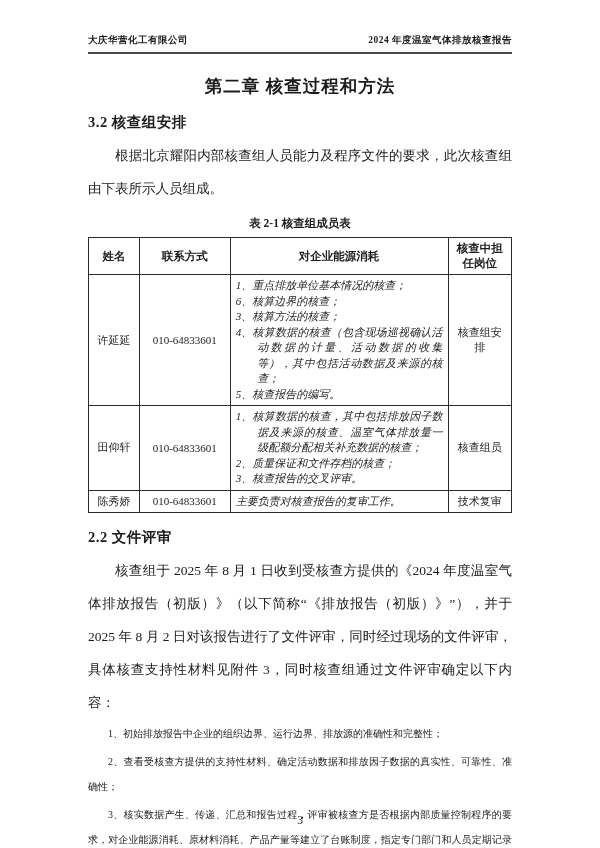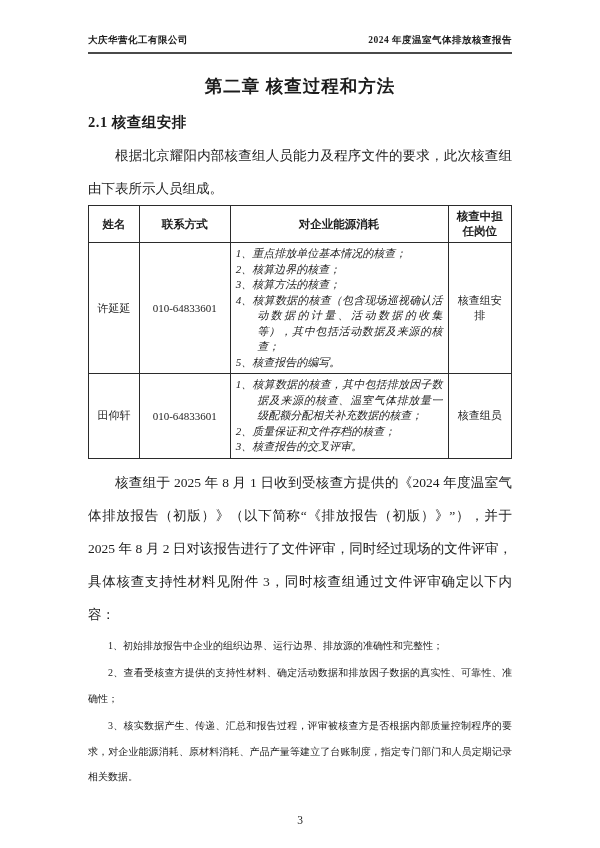--- a/index.html
+++ b/index.html
@@ -56,24 +56,25 @@
 
 <div class="page">
 
   <div class="header">
     <span>大庆华营化工有限公司</span>
     <span>2024 年度温室气体排放核查报告</span>
   </div>
 
   <div class="doc-title">第二章 核查过程和方法</div>
 
-  <div class="section-heading">2.1 核查组安排</div>
+  <div class="section-heading">3.2 核查组安排</div>
 
   <p class="body-p">根据北京耀阳内部核查组人员能力及程序文件的要求，此次核查组由下表所示人员组成。</p>
 
+  <div class="table-caption">表 2-1 核查组成员表</div>
 
   <table class="member">
     <colgroup>
       <col style="width:12%">
         <col style="width:21.5%">
         <col style="width:51.5%">
         <col style="width:15%">
     </colgroup>
     <thead>
       <tr>
@@ -82,40 +83,49 @@
         <th>对企业能源消耗</th>
         <th>核查中担任岗位</th>
       </tr>
     </thead>
     <tbody>
       <tr>
         <td class="c">许延延</td>
         <td class="c">010-64833601</td>
         <td class="duties">
           <div class="duty">1、重点排放单位基本情况的核查；</div>
-          <div class="duty">2、核算边界的核查；</div>
+          <div class="duty">6、核算边界的核查；</div>
           <div class="duty">3、核算方法的核查；</div>
           <div class="duty">4、核算数据的核查（包含现场巡视确认活动数据的计量、活动数据的收集等），其中包括活动数据及来源的核查；</div>
           <div class="duty">5、核查报告的编写。</div>
         </td>
         <td class="c">核查组安排</td>
       </tr>
       <tr>
         <td class="c">田仰轩</td>
         <td class="c">010-64833601</td>
         <td class="duties">
           <div class="duty">1、核算数据的核查，其中包括排放因子数据及来源的核查、温室气体排放量一级配额分配相关补充数据的核查；</div>
           <div class="duty">2、质量保证和文件存档的核查；</div>
           <div class="duty">3、核查报告的交叉评审。</div>
         </td>
         <td class="c">核查组员</td>
       </tr>
+      <tr>
+        <td class="c">陈秀娇</td>
+        <td class="c">010-64833601</td>
+        <td class="duties">
+          <div class="duty">主要负责对核查报告的复审工作。</div>
+        </td>
+        <td class="c">技术复审</td>
+      </tr>
     </tbody>
   </table>
 
+  <div class="section-heading">2.2 文件评审</div>
 
   <p class="body-p">核查组于 2025 年 8 月 1 日收到受核查方提供的《2024 年度温室气体排放报告（初版）》（以下简称“《排放报告（初版）》”），并于 2025 年 8 月 2 日对该报告进行了文件评审，同时经过现场的文件评审，具体核查支持性材料见附件 3，同时核查组通过文件评审确定以下内容：</p>
 
   <p class="list-p">1、初始排放报告中企业的组织边界、运行边界、排放源的准确性和完整性；</p>
   <p class="list-p">2、查看受核查方提供的支持性材料、确定活动数据和排放因子数据的真实性、可靠性、准确性；</p>
   <p class="list-p">3、核实数据产生、传递、汇总和报告过程，评审被核查方是否根据内部质量控制程序的要求，对企业能源消耗、原材料消耗、产品产量等建立了台账制度，指定专门部门和人员定期记录相关数据。</p>
 
   <div class="page-number">3</div>
 
 </div>

